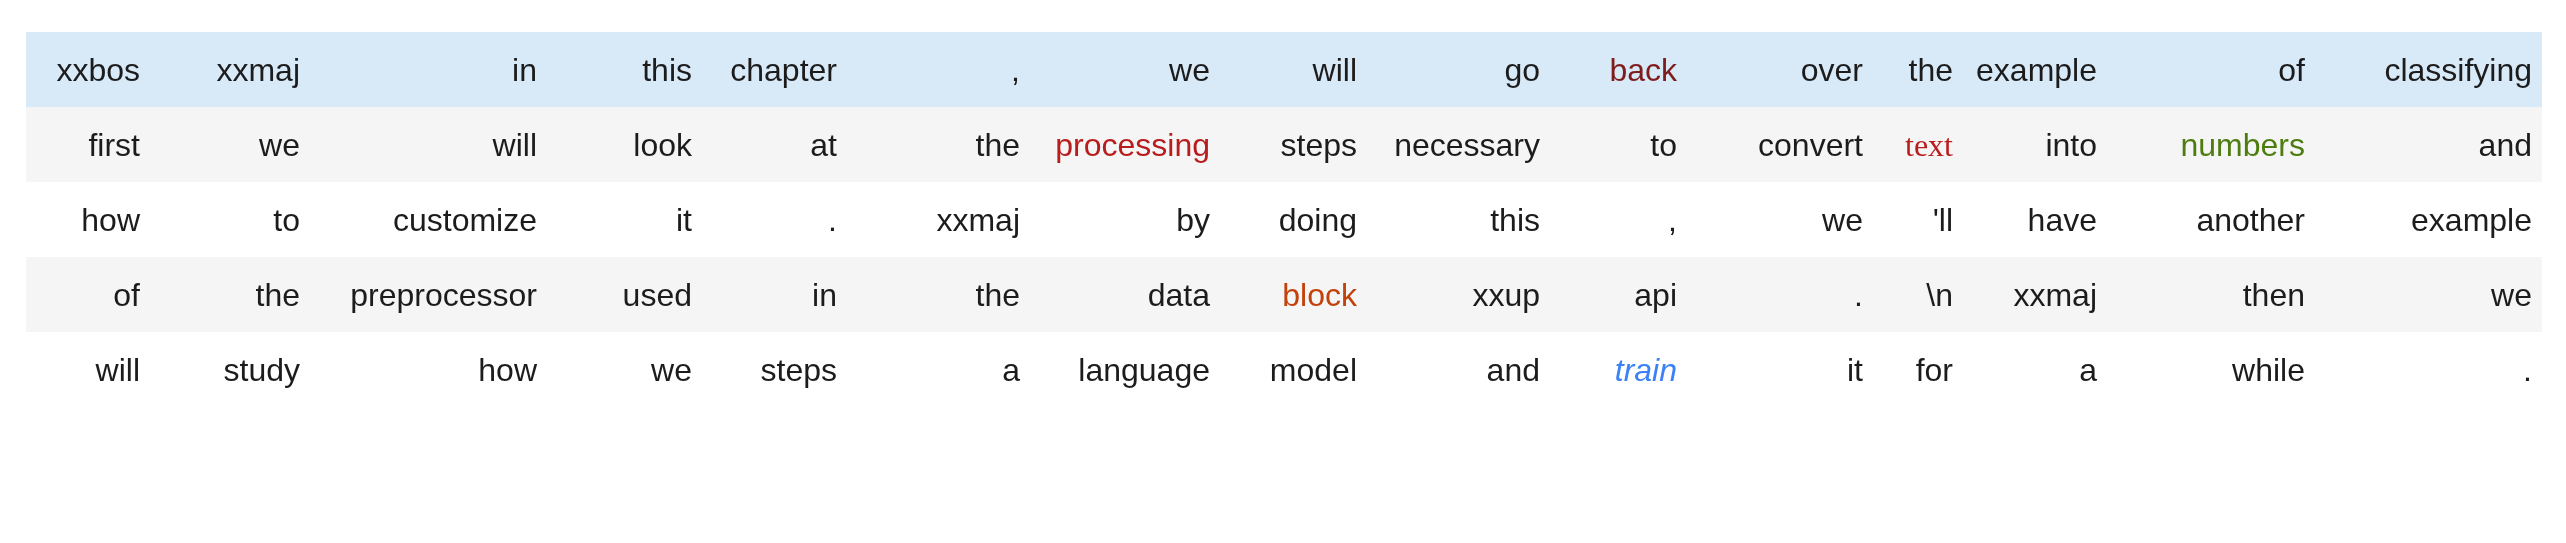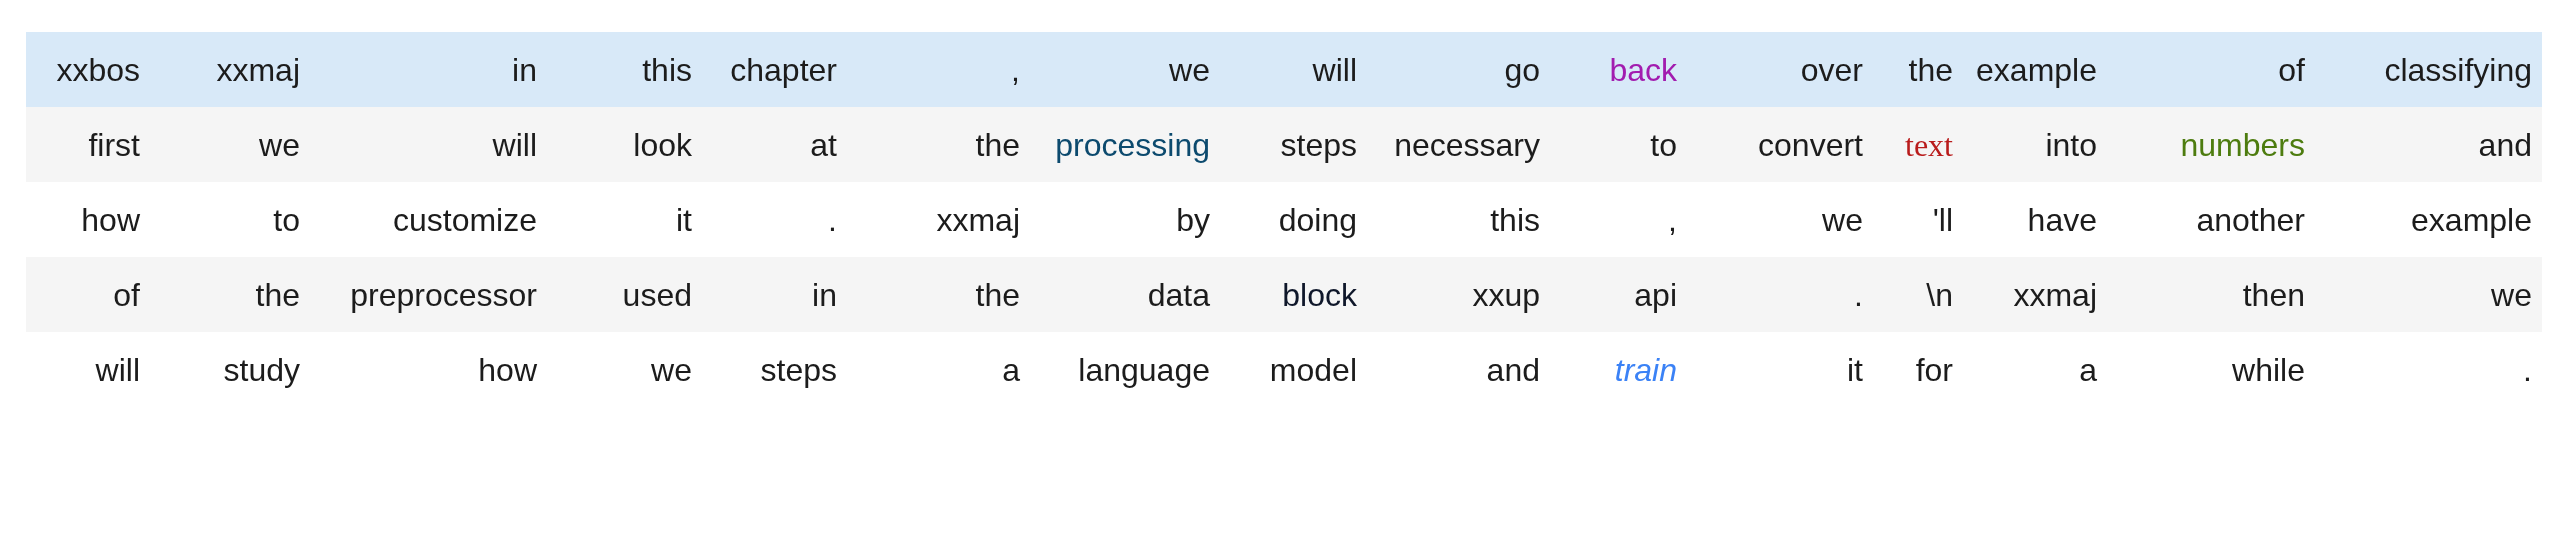--- a/index.html
+++ b/index.html
@@ -64,35 +64,35 @@
         <tr style="background: rgb(216, 233, 248); border-radius: 12px;">
           <td style="color: rgb(28, 28, 28);">xxbos</td>
           <td style="color: rgb(28, 28, 28);">xxmaj</td>
           <td style="color: rgb(28, 28, 28);">in</td>
           <td style="color: rgb(28, 28, 28);">this</td>
           <td style="color: rgb(28, 28, 28);">chapter</td>
           <td style="color: rgb(28, 28, 28);">,</td>
           <td style="color: rgb(28, 28, 28);">we</td>
           <td style="color: rgb(28, 28, 28);">will</td>
           <td style="color: rgb(28, 28, 28);">go</td>
-          <td style="color: #a21caf;">back</td>
+          <td style="color: #7f1d1d;">back</td>
           <td style="color: rgb(28, 28, 28);">over</td>
           <td style="color: rgb(28, 28, 28);">the</td>
           <td style="color: rgb(28, 28, 28);">example</td>
           <td style="color: rgb(28, 28, 28);">of</td>
           <td style="color: rgb(28, 28, 28);">classifying</td>
         </tr>
         <tr style="background: rgb(245, 245, 245);">
           <td style="color: rgb(28, 28, 28);">first</td>
           <td style="color: rgb(28, 28, 28);">we</td>
           <td style="color: rgb(28, 28, 28);">will</td>
           <td style="color: rgb(28, 28, 28);">look</td>
           <td style="color: rgb(28, 28, 28);">at</td>
           <td style="color: rgb(28, 28, 28);">the</td>
-          <td style="color: #0c4a6e;">processing</td>
+          <td style="color: #b91c1c;">processing</td>
           <td style="color: rgb(28, 28, 28);">steps</td>
           <td style="color: rgb(28, 28, 28);">necessary</td>
           <td style="color: rgb(28, 28, 28);">to</td>
           <td style="color: rgb(28, 28, 28);">convert</td>
           <td style="color: #b91c1c; font-family: Liberation Serif, serif;">text</td>
           <td style="color: rgb(28, 28, 28);">into</td>
           <td style="color: #4d7c0f;">numbers</td>
           <td style="color: rgb(28, 28, 28);">and</td>
         </tr>
         <tr style="background: rgb(255, 255, 255);">
@@ -113,21 +113,21 @@
           <td style="color: rgb(28, 28, 28);">example</td>
         </tr>
         <tr style="background: rgb(245, 245, 245);">
           <td style="color: rgb(28, 28, 28);">of</td>
           <td style="color: rgb(28, 28, 28);">the</td>
           <td style="color: rgb(28, 28, 28);">preprocessor</td>
           <td style="color: rgb(28, 28, 28);">used</td>
           <td style="color: rgb(28, 28, 28);">in</td>
           <td style="color: rgb(28, 28, 28);">the</td>
           <td style="color: rgb(28, 28, 28);">data</td>
-          <td style="color: #0f172a; text-align: right;">block</td>
+          <td style="color: #c2410c; text-align: right;">block</td>
           <td style="color: rgb(28, 28, 28);">xxup</td>
           <td style="color: rgb(28, 28, 28);">api</td>
           <td style="color: rgb(28, 28, 28);">.</td>
           <td style="color: rgb(28, 28, 28);">\n</td>
           <td style="color: rgb(28, 28, 28);">xxmaj</td>
           <td style="color: rgb(28, 28, 28);">then</td>
           <td style="color: rgb(28, 28, 28);">we</td>
         </tr>
         <tr style="background: rgb(255, 255, 255);">
           <td style="color: rgb(28, 28, 28);">will</td>

